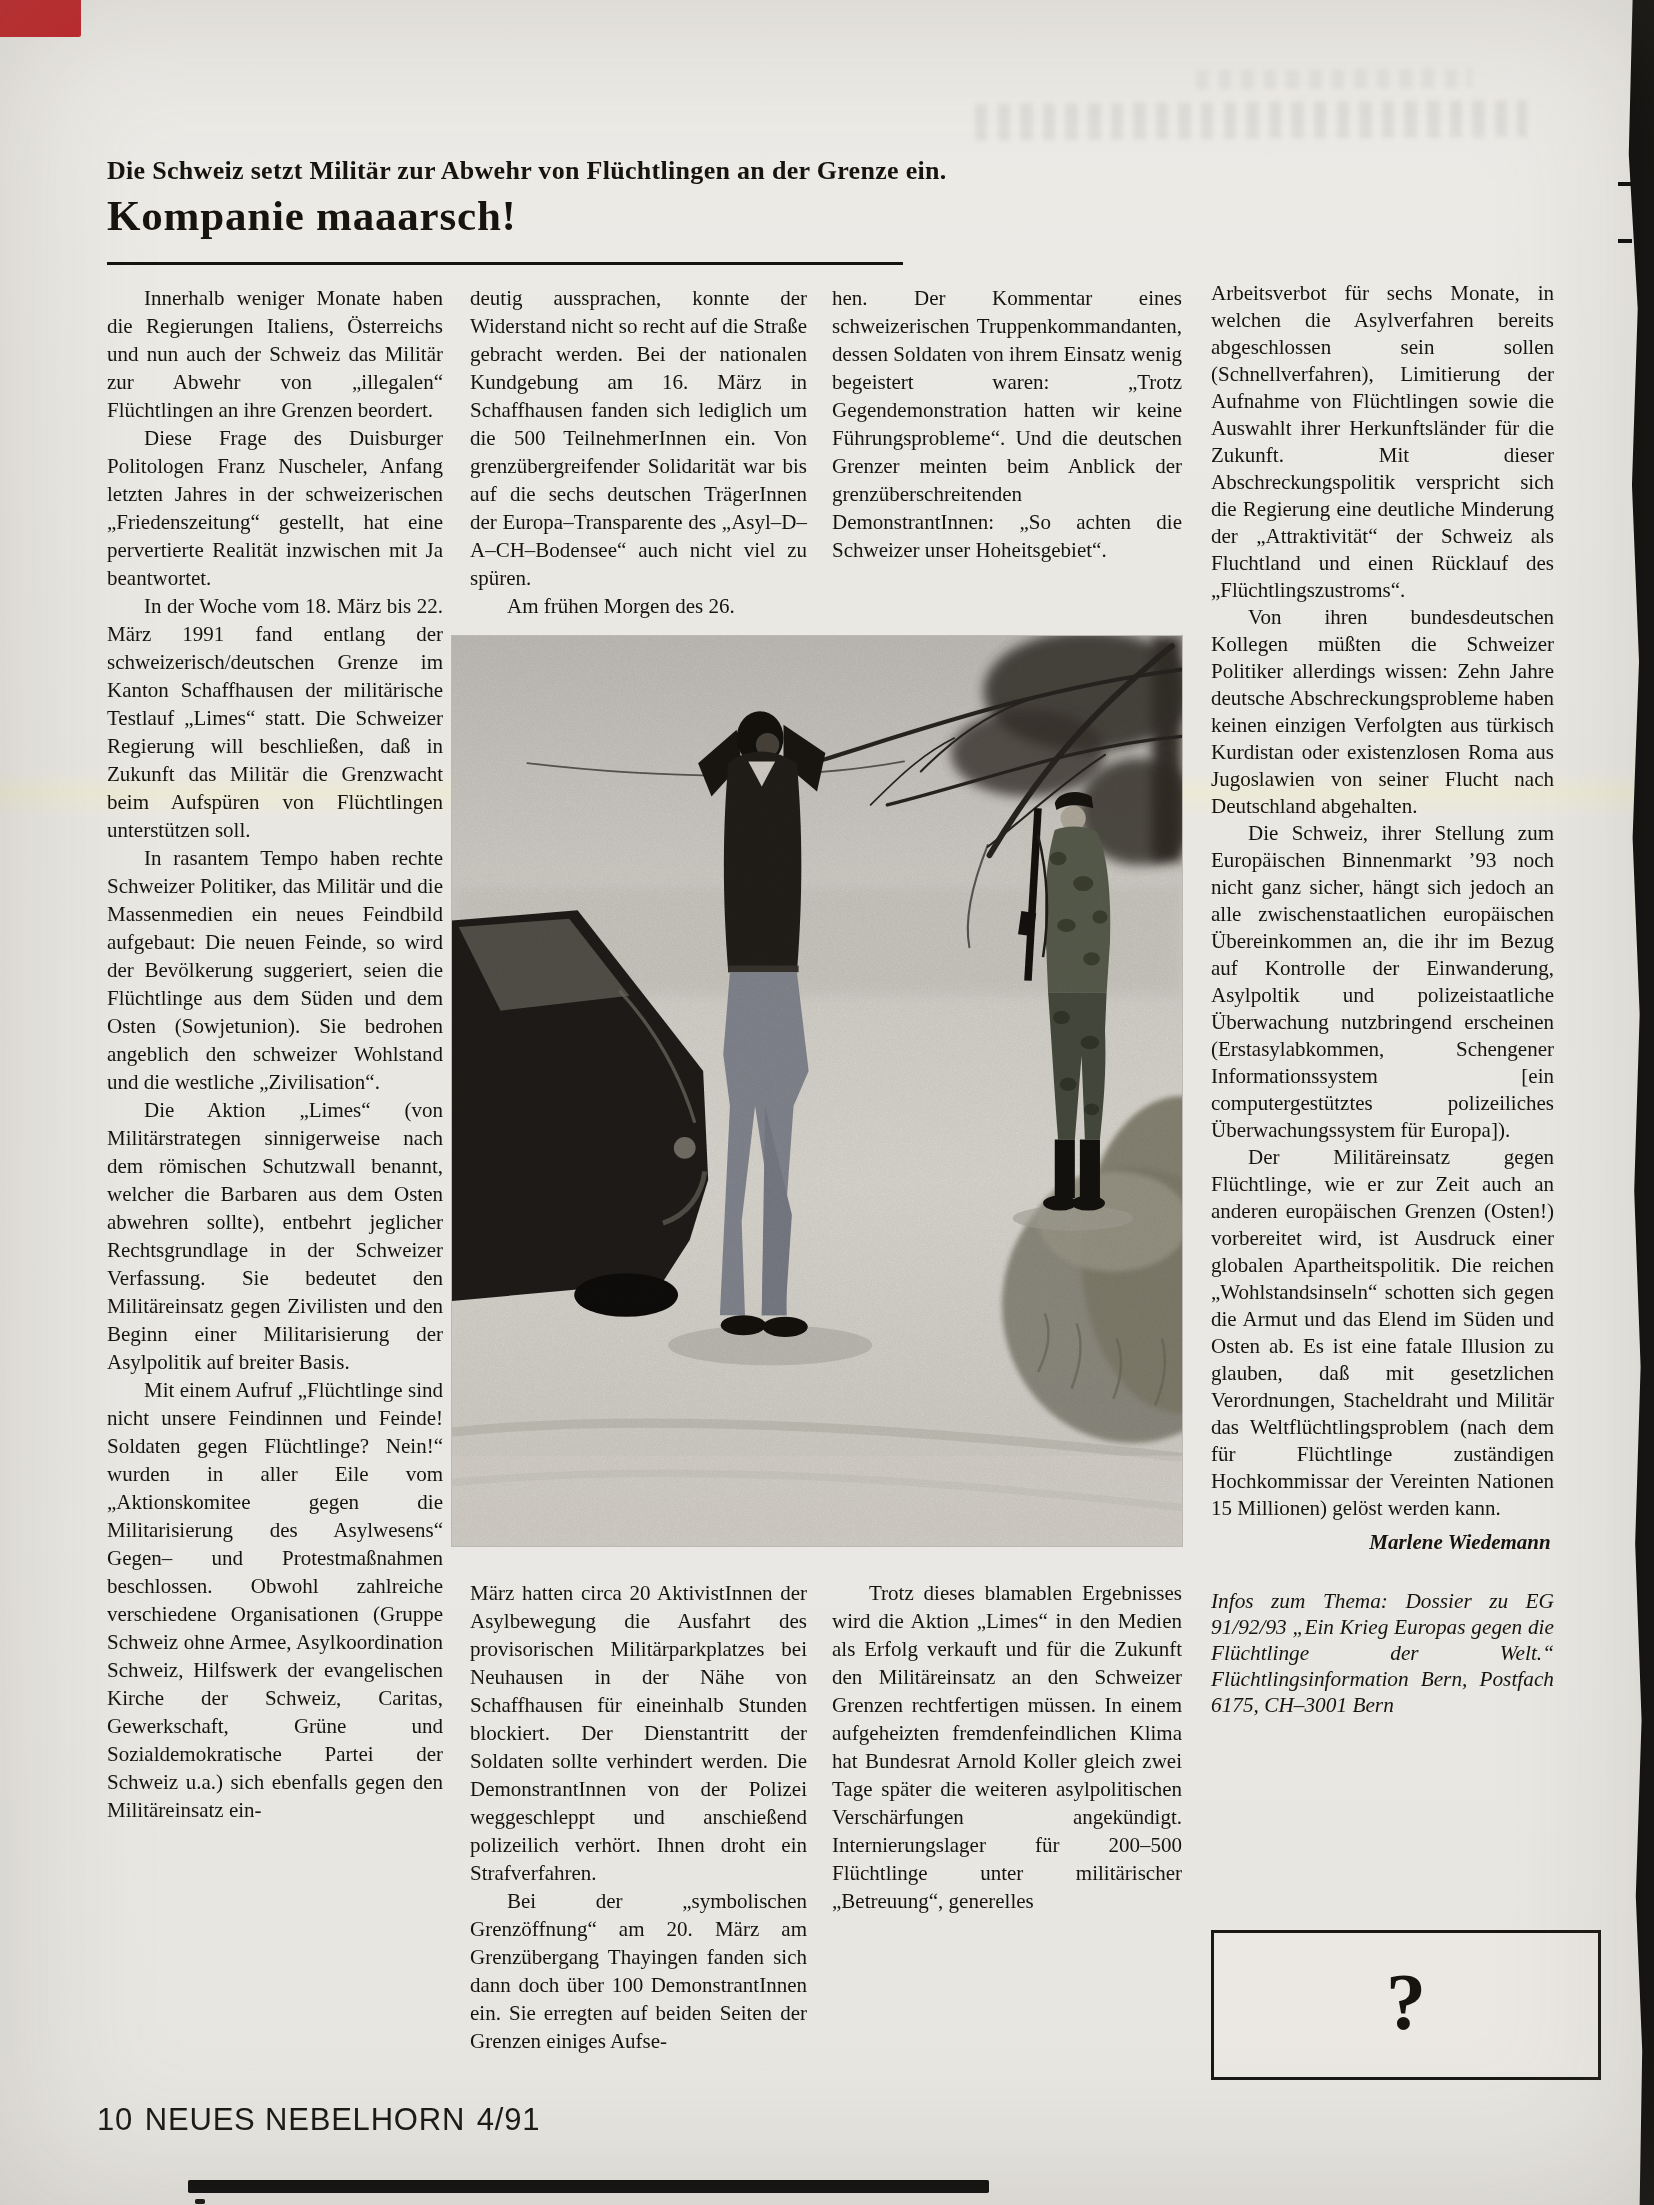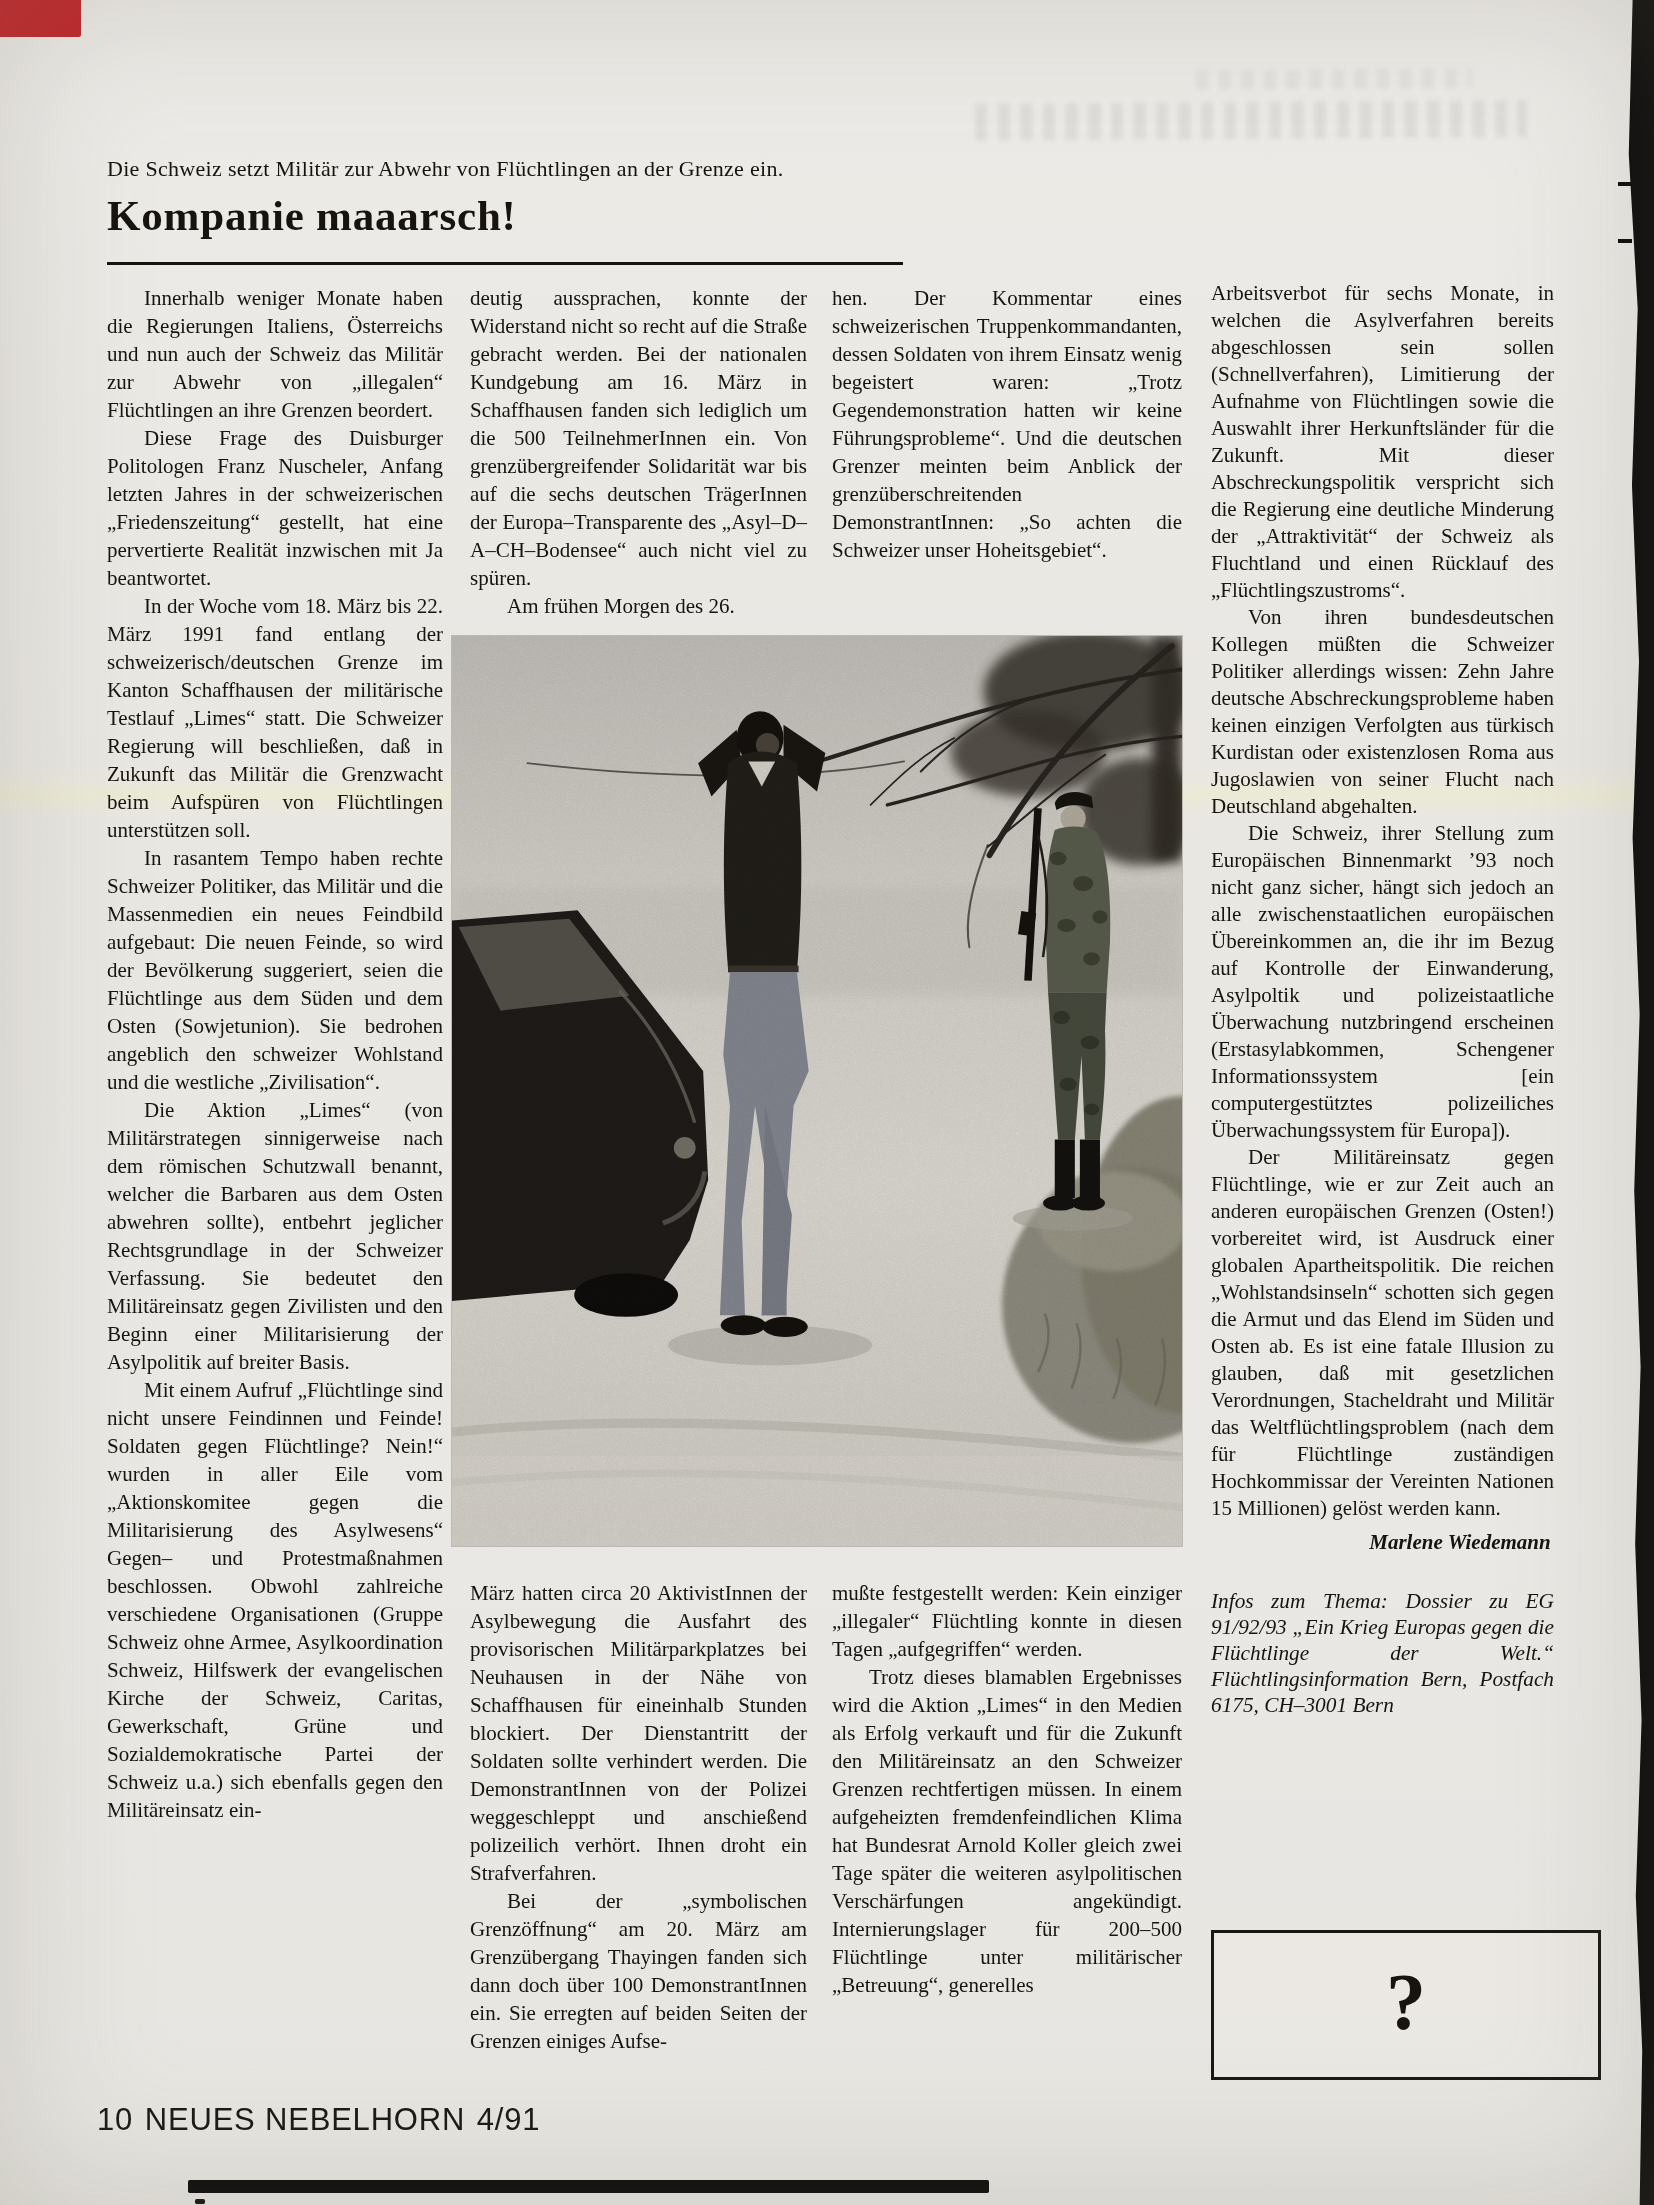--- a/index.html
+++ b/index.html
@@ -13,21 +13,21 @@
   .edge-right{position:absolute;top:0;right:0;width:32px;height:2205px;background:#0b0a09;
         clip-path:polygon(100% 0,100% 100%,52% 100%,60% 93%,40% 86%,58% 78%,38% 70%,55% 62%,35% 54%,52% 46%,30% 38%,50% 30%,28% 22%,46% 14%,18% 7%,30% 0);}
   .edge-tick{position:absolute;right:23.4px;height:4.2px;width:13.4px;background:#0b0a09;}
   .bottom-bar{position:absolute;left:188px;top:2180px;width:801px;height:12.5px;background:#0d0c0b;border-radius:1.7px;}
   .bottom-dot{position:absolute;left:195px;top:2199px;width:10px;height:5px;background:#141210;border-radius:1.7px;}
   .ghost{position:absolute;filter:blur(2.5px);transform:rotate(-0.4deg);pointer-events:none;
         background:repeating-linear-gradient(90deg,rgba(95,92,98,0.10) 0 12.5px,rgba(0,0,0,0) 12.5px 22.6px);}
   .g1{left:975px;top:102px;width:552px;height:37px;}
   .g2{left:1196px;top:69px;width:276px;height:20px;opacity:.7;}
   
-  .kicker{position:absolute;left:107px;top:156px;width:1272px;font-weight:normal;font-size:22px;letter-spacing:0.3px;}
+  .kicker{position:absolute;left:107px;top:156px;width:1272px;font-weight:bold;font-size:26px;letter-spacing:0.3px;}
   .title{position:absolute;left:107px;top:191px;margin:0;font-weight:bold;font-size:43px;letter-spacing:0.8px;}
   .title-rule{position:absolute;left:107px;top:262px;width:796px;height:3.3px;background:#17140f;}
   
   .col{position:absolute;font-size:21px;line-height:28px;text-align:justify;}
   .col p{margin:0;}
   .col p.ind{text-indent:37px;}
   .c1{left:107px;top:284px;width:336px;height:1790px;}
   .c2t{left:470px;top:284px;width:337px;height:368px;}
   .c2b{left:470px;top:1579px;width:337px;height:481px;}
   .c3t{left:832px;top:284px;width:350px;height:368px;}
@@ -192,21 +192,20 @@
       <rect x="0" y="0" width="872" height="1088" filter="url(#grain)" opacity="0.1"></rect>
     </svg>
   </div>
 
   <div class="col c2b">
     <p>März hatten circa 20 AktivistInnen der Asylbewegung die Ausfahrt des provisorischen Militärparkplatzes bei Neuhausen in der Nähe von Schaffhausen für eineinhalb Stunden blockiert. Der Dienstantritt der Soldaten sollte verhindert werden. Die DemonstrantInnen von der Polizei weggeschleppt und anschießend polizeilich verhört. Ihnen droht ein Strafverfahren.</p>
     <p class="ind">Bei der „symbolischen Grenzöffnung“ am 20. März am Grenzübergang Thayingen fanden sich dann doch über 100 DemonstrantInnen ein. Sie erregten auf beiden Seiten der Grenzen einiges Aufse-</p>
   </div>
 
   <div class="col c3b">
-    <p>mußte festgestellt werden: Kein einziger „illegaler“ Flüchtling konnte in diesen Tagen „aufgegriffen“ werden.</p>
     <p class="ind">Trotz dieses blamablen Ergebnisses wird die Aktion „Limes“ in den Medien als Erfolg verkauft und für die Zukunft den Militäreinsatz an den Schweizer Grenzen rechtfertigen müssen. In einem aufgeheizten fremdenfeindlichen Klima hat Bundesrat Arnold Koller gleich zwei Tage später die weiteren asylpolitischen Verschärfungen angekündigt. Internierungslager für 200–500 Flüchtlinge unter militärischer „Betreuung“, generelles</p>
   </div>
 
   <div class="col c4">
     <p>Arbeitsverbot für sechs Monate, in welchen die Asylverfahren bereits abgeschlossen sein sollen (Schnellverfahren), Limitierung der Aufnahme von Flüchtlingen sowie die Auswahlt ihrer Herkunftsländer für die Zukunft. Mit dieser Abschreckungspolitik verspricht sich die Regierung eine deutliche Minderung der „Attraktivität“ der Schweiz als Fluchtland und einen Rücklauf des „Flüchtlingszustroms“.</p>
     <p class="ind">Von ihren bundesdeutschen Kollegen müßten die Schweizer Politiker allerdings wissen: Zehn Jahre deutsche Abschreckungsprobleme haben keinen einzigen Verfolgten aus türkisch Kurdistan oder existenzlosen Roma aus Jugoslawien von seiner Flucht nach Deutschland abgehalten.</p>
     <p class="ind">Die Schweiz, ihrer Stellung zum Europäischen Binnenmarkt ’93 noch nicht ganz sicher, hängt sich jedoch an alle zwischenstaatlichen europäischen Übereinkommen an, die ihr im Bezug auf Kontrolle der Einwanderung, Asylpoltik und polizeistaatliche Überwachung nutzbringend erscheinen (Erstasylabkommen, Schengener Informationssystem [ein computergestütztes polizeiliches Überwachungssystem für Europa]).</p>
     <p class="ind">Der Militäreinsatz gegen Flüchtlinge, wie er zur Zeit auch an anderen europäischen Grenzen (Osten!) vorbereitet wird, ist Ausdruck einer globalen Apartheitspolitik. Die reichen „Wohlstandsinseln“ schotten sich gegen die Armut und das Elend im Süden und Osten ab. Es ist eine fatale Illusion zu glauben, daß mit gesetzlichen Verordnungen, Stacheldraht und Militär das Weltflüchtlingsproblem (nach dem für Flüchtlinge zuständigen Hochkommissar der Vereinten Nationen 15 Millionen) gelöst werden kann.</p>
     <div class="byline">Marlene Wiedemann</div>
     <div class="info">Infos zum Thema: Dossier zu EG 91/92/93 „Ein Krieg Europas gegen die Flüchtlinge der Welt.“ Flüchtlingsinformation Bern, Postfach 6175, CH–3001 Bern</div>

